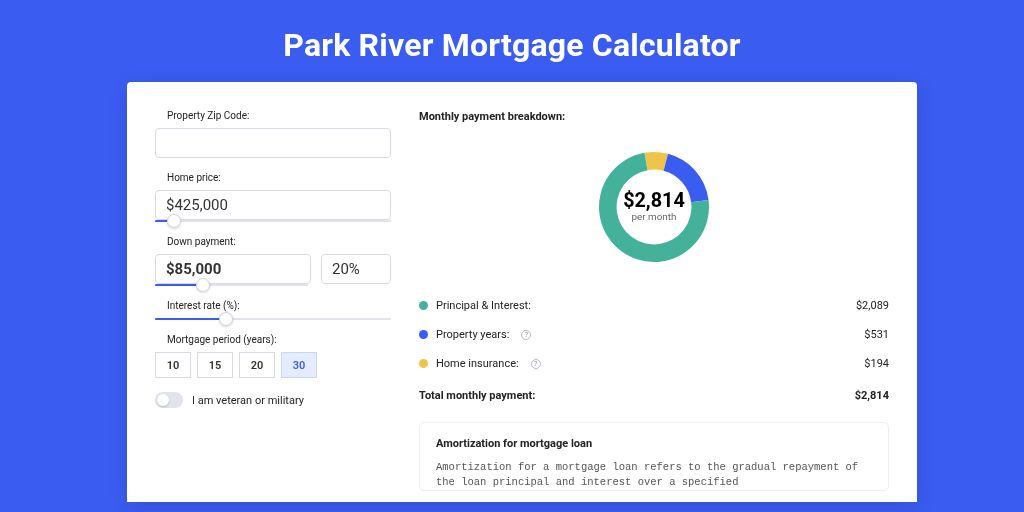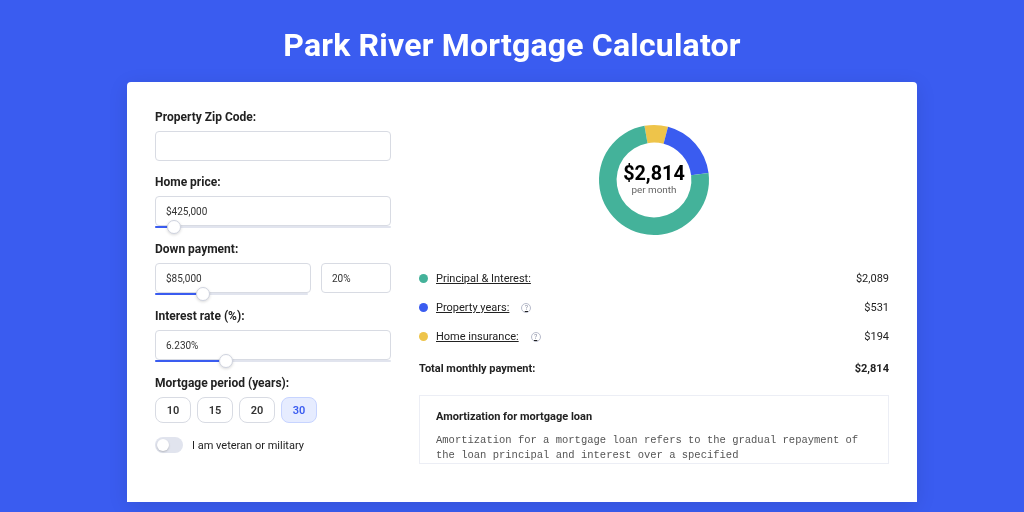--- a/index.html
+++ b/index.html
@@ -2,47 +2,47 @@
 <html><head>
 <meta charset="utf-8">
 <style>
   * { box-sizing: border-box; margin: 0; padding: 0; font-family: -apple-system, BlinkMacSystemFont, "Segoe UI", Roboto, Helvetica, Arial, sans-serif; }
   body { width: 1024px; height: 512px; background: #3a5cf0; overflow: hidden; }
   .container { width: 1024px; height: 454px; position: relative; }
   .title { text-align: center; font-size: 32px; font-weight: 700; color: #fff; padding: 26px 0 18px; letter-spacing: 0.2px; }
   .card { background: #fff; width: 790px; margin-left: 127px; border-radius: 4px 4px 0 0; padding: 28px 28px 0 28px; height: 420px; box-shadow: 0 4px 20px rgba(0,0,0,0.1); display: flex; gap: 28px; }
   .left { width: 236px; flex-shrink: 0; font-size: 11px; color: #222; }
   .right { flex: 1; font-size: 11px; color: #222; }
-  .label { font-size: 12px; color: #222; margin-bottom: 7px; font-weight: 700; }
-  .field { width: 100%; height: 30px; border: 1px solid #d8dbe3; border-radius: 4px; padding: 0 10px; font-size: 10px; color: #333; background:#fff; }
+  .label { font-size: 10px; color: #222; margin-bottom: 7px; font-weight: 400; margin-left: 12px; }
+  .field { width: 100%; height: 30px; border: 1px solid #d8dbe3; border-radius: 4px; padding: 0 10px; font-size: 15px; color: #333; background:#fff; }
   .group { margin-bottom: 14px; position: relative; }
   .slider-track { position: relative; height: 2px; background: #e1e4ee; margin-top: 0px; border-radius: 2px; }
   .slider-fill { position: absolute; left:0; top:0; height:2px; background:#3a5cf0; border-radius:2px; }
   .slider-thumb { position:absolute; top:50%; width:14px; height:14px; background:#fff; border:1px solid #cfd3df; border-radius:50%; transform:translate(-50%,-50%); box-shadow:0 1px 3px rgba(0,0,0,0.15); }
   .dp-row { display:flex; gap:10px; }
-  .dp-row .field:first-child { flex:1; }
+  .dp-row .field:first-child { flex:1;font-weight:bold; }
   .dp-row .field:last-child { width:70px; }
   .period-row { display:flex; gap:6px; }
-  .period-btn { width:36px; height:26px; border:1px solid #d8dbe3; border-radius:8px; background:#fff; font-size:11px; font-weight:600; color:#333; display:flex; align-items:center; justify-content:center; cursor:pointer; }
+  .period-btn { width:36px; height:26px; border:1px solid #d8dbe3; border-radius:0; background:#fff; font-size:11px; font-weight:600; color:#333; display:flex; align-items:center; justify-content:center; cursor:pointer; }
   .period-btn.active { background:#e6ecff; color:#3a5cf0; border-color:#c7d4ff; }
   .toggle-row { display:flex; align-items:center; gap:9px; }
   .toggle { width:28px; height:16px; border-radius:10px; background:#e1e4ee; position:relative; }
   .toggle .knob { position:absolute; left:2px; top:2px; width:12px; height:12px; background:#fff; border-radius:50%; box-shadow:0 1px 2px rgba(0,0,0,0.2); }
   .section-title { font-size:11px; font-weight:700; margin-bottom:14px; }
   .donut-wrap { display:flex; justify-content:center; padding:4px 0 18px; }
   .legend-row { display:flex; justify-content:space-between; align-items:center; padding:8px 0; }
-  .legend-left { display:flex; align-items:center; gap:8px; font-size:11px;text-decoration:underline; }
+  .legend-left { display:flex; align-items:center; gap:8px; font-size:11px; }
   .dot { width:9px; height:9px; border-radius:50%; }
   .dot.green { background:#44b29a; }
   .dot.blue  { background:#3a5cf0; }
   .dot.yellow{ background:#eec44a; }
   .info-icon { display:inline-flex; width:10px; height:10px; border:1px solid #b7bbcb; border-radius:50%; align-items:center; justify-content:center; font-size:7px; color:#8a8fa3; margin-left:4px; }
   .val { font-size:11px; font-weight:400; }
   .total-row { display:flex; justify-content:space-between; padding:10px 0 14px; border-top:1px solid transparent; font-weight:700;text-align:center; }
-  .amort { border:1px solid #eceef5; border-radius:0; padding:14px 16px 0; margin-top:6px; }
+  .amort { border:1px solid #eceef5; border-radius:5px; padding:14px 16px 0; margin-top:6px; }
   .amort-title { font-size:11px; font-weight:700; margin-bottom:10px; }
   .amort-text { font-size:10.5px; color:#555; line-height:1.45;font-family:Liberation Mono, monospace; }
   .donut-center { font-size:18px; font-weight:700; }
   .donut-sub { font-size:9px; fill:#666; }
 </style>
 </head>
 <body>
 
 <div class="container">
   <h1 class="title">Park River Mortgage Calculator</h1>
@@ -72,21 +72,20 @@
           <input class="field" value="20%" style="">
         </div>
         <div class="slider-track" style="width:65%">
           <div class="slider-fill" id="dp-fill" style="width: 31%;"></div>
           <div class="slider-thumb" id="dp-thumb" style="left: 31%;"></div>
         </div>
       </div>
 
       <div class="group">
         <div class="label">Interest rate (%):</div>
-        <input class="field" value="6.230%" style="">
         <div class="slider-track">
           <div class="slider-fill" id="ir-fill" style="width: 30%;"></div>
           <div class="slider-thumb" id="ir-thumb" style="left: 30%;"></div>
         </div>
       </div>
 
       <div class="group">
         <div class="label">Mortgage period (years):</div>
         <div class="period-row" id="period-row">
             <div class="period-btn">10</div>
@@ -98,20 +97,21 @@
 
       <div class="toggle-row">
         <div class="toggle">
             <div class="knob"></div>
           </div>
         <span>I am veteran or military</span>
       </div>
     </div>
 
     <div class="right">
+      <div class="section-title">Monthly payment breakdown:</div>
 
       <div class="donut-wrap">
         <svg width="132" height="132" viewBox="0 0 120 120">
           <g transform="translate(60,60)" id="donut-g">
               <path d="M -8.682408883346515 -49.2403876506104 A 50 50 0 0 1 12.788118065836084 -48.33698414603705 L 8.695920284768537 -32.86914921930519 A 34 34 0 0 0 -5.90403804067563 -33.48346360241507 Z" fill="#eec44a"></path>
               <path d="M 12.788118065836084 -48.33698414603705 A 50 50 0 0 1 49.60030618619751 -6.309487002558703 L 33.728208206614305 -4.290451161739918 A 34 34 0 0 0 8.695920284768537 -32.86914921930519 Z" fill="#3a5cf0"></path>
               <path d="M 49.60030618619751 -6.309487002558703 A 50 50 0 1 1 -8.682408883346472 -49.240387650610415 L -5.9040380406756015 -33.48346360241508 A 34 34 0 1 0 33.728208206614305 -4.290451161739918 Z" fill="#44b29a"></path>
             </g>
           <text x="60" y="60" text-anchor="middle" class="donut-center">$2,814</text>
           <text x="60" y="72" text-anchor="middle" class="donut-sub">per month</text>

